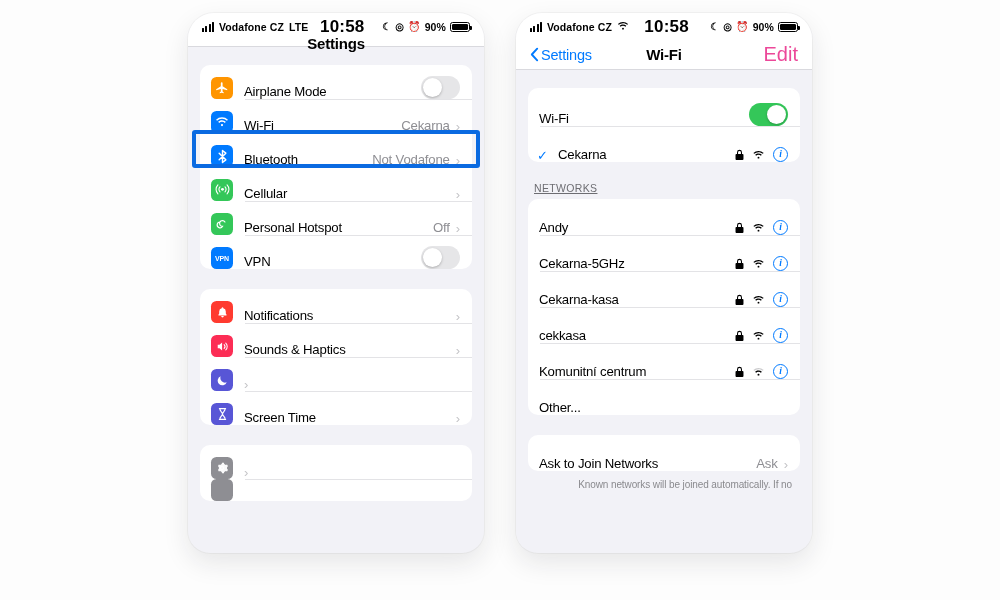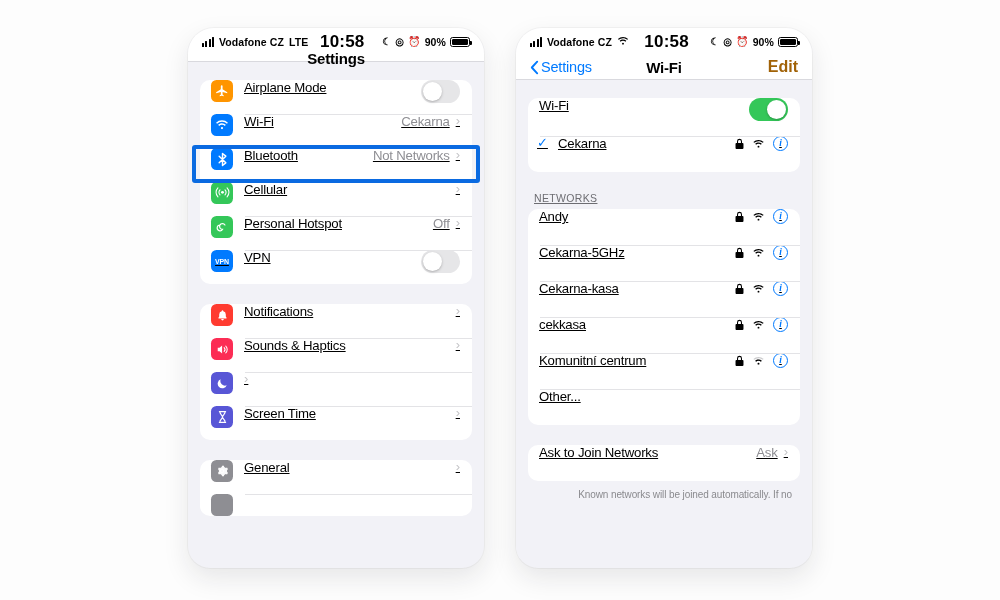--- a/index.html
+++ b/index.html
@@ -11,21 +11,21 @@
   }
   .stage {
     position: relative;
     width: 1000px; height: 600px;
     background: #fdfdfd;
   }
 
   
   .phone {
     position: absolute;
-    top: 28px;
+    top: 13px;
     width: 296px;
     height: 540px;
     background: #f2f2f7;
     border-radius: 26px 26px 22px 22px;
     overflow: hidden;
     box-shadow: 0 0 0 1px rgba(0,0,0,.035), 0 10px 26px rgba(30,32,40,.10);
   }
   #phone-left  { left: 188px; }
   #phone-right { left: 516px; }
 
@@ -67,43 +67,42 @@
   }
   .nav-title {
     position: absolute; left: 0; right: 0; text-align: center;
     font-size: 15px; font-weight: bold; color: #000; letter-spacing: -.2px;
   }
   .nav-back {
     display: flex; align-items: center; gap: 2px;
     color: #007aff; font-size: 14.5px; z-index: 2; letter-spacing: -.2px;
   }
   .nav-back svg { display:block; }
-  .nav-edit { margin-left: auto; color: #a16207; font-size: 16px; z-index: 2; font-weight: bold; }
+  .nav-edit { margin-left: auto; color: #ec4899; font-size: 20px; z-index: 2; }
 
   
   .screen-body {
     background: #f2f2f7;
     height: calc(100% - 24px - 38px);
     padding: 0 12px;
     overflow: hidden;
   }
   .spacer-18 { height: 18px; }
   .spacer-20 { height: 20px; }
 
   .group {
     background: #ffffff;
     border-radius: 10px;
     overflow: hidden;
   }
   .row {
-    display: flex; align-items: flex-start;
+    display: flex; align-items: flex-end;
     min-height: 34px;
     padding: 0 12px 0 11px;
     position: relative;
-    text-decoration: underline;
   }
   .row + .row::before {
     content:""; position:absolute; left: 45px; right: 0; top: 0;
     height: .6px; background: #e3e3e6;
   }
   .row.plain + .row.plain::before { left: 12px; }
 
   .appicon {
     width: 22px; height: 22px; border-radius: 5.5px;
     display: flex; align-items: center; justify-content: center;
@@ -224,21 +223,21 @@
           <span class="chev">›</span>
         </div>
 
         <div class="row">
           <span class="appicon" style="background:#007aff">
             <svg width="11" height="15" viewBox="0 0 12 18" fill="none" stroke="#fff" stroke-width="1.7" stroke-linejoin="round" stroke-linecap="round">
                 <path d="M2 5l8 8-4 3.2V1.8L10 5l-8 8"></path>
               </svg>
           </span>
           <span class="row-label">Bluetooth</span>
-          <span class="row-value">Not Networks</span>
+          <span class="row-value">Not Vodafone</span>
           <span class="chev">›</span>
         </div>
 
         <div class="row">
           <span class="appicon" style="background:#34c759">
             <svg width="15" height="14" viewBox="0 0 22 20" fill="none" stroke="#fff" stroke-width="1.6" stroke-linecap="round">
                 <circle cx="11" cy="9" r="2.1" fill="#fff" stroke="none"></circle>
                 <path d="M7.3 5.3a5.2 5.2 0 0 0 0 7.4M14.7 5.3a5.2 5.2 0 0 1 0 7.4M4.3 2.4a9.3 9.3 0 0 0 0 13.2M17.7 2.4a9.3 9.3 0 0 1 0 13.2"></path>
               </svg>
           </span>
@@ -317,21 +316,20 @@
       <div class="spacer-20"></div>
 
       <div class="group">
         <div class="row">
           <span class="appicon" style="background:#8e8e93">
             <svg width="14" height="14" viewBox="0 0 22 22" fill="#fff">
                 <path d="M11 7.6A3.4 3.4 0 1 0 11 14.4 3.4 3.4 0 0 0 11 7.6zm0 5.3a1.9 1.9 0 1 1 0-3.8 1.9 1.9 0 0 1 0 3.8z"></path>
                 <path d="M19 11c0-.5 0-1-.1-1.5l1.6-1.2-1.6-2.8-1.9.7a7.8 7.8 0 0 0-2.6-1.5L14.1 2.7h-3.2l-.3 2a7.8 7.8 0 0 0-2.6 1.5l-1.9-.7-1.6 2.8L6.1 9.5a8 8 0 0 0 0 3L4.5 13.7l1.6 2.8 1.9-.7a7.8 7.8 0 0 0 2.6 1.5l.3 2h3.2l.3-2a7.8 7.8 0 0 0 2.6-1.5l1.9.7 1.6-2.8-1.6-1.2c.1-.5.1-1 .1-1.5z" opacity=".95"></path>
               </svg>
           </span>
-          <span class="row-label">General</span>
           <span class="chev">›</span>
         </div>
         <div class="row" style="min-height:18px">
           <span class="appicon" style="background:#8e8e93"></span>
         </div>
       </div>
 
     </div>
 
     <div class="highlight" style="left:4px; top:117px; right:4px; height:38px;"></div>

